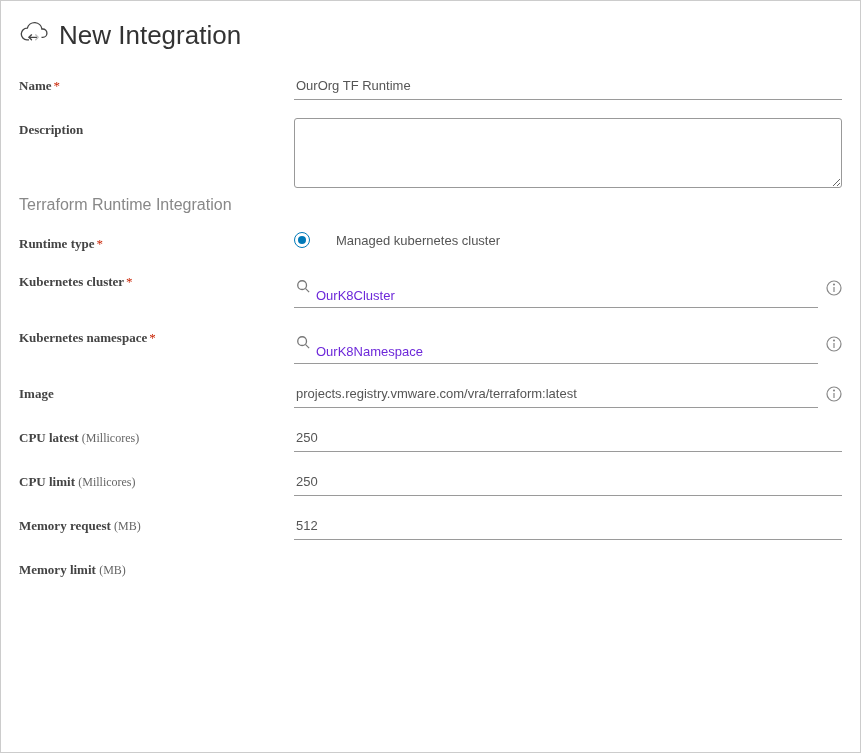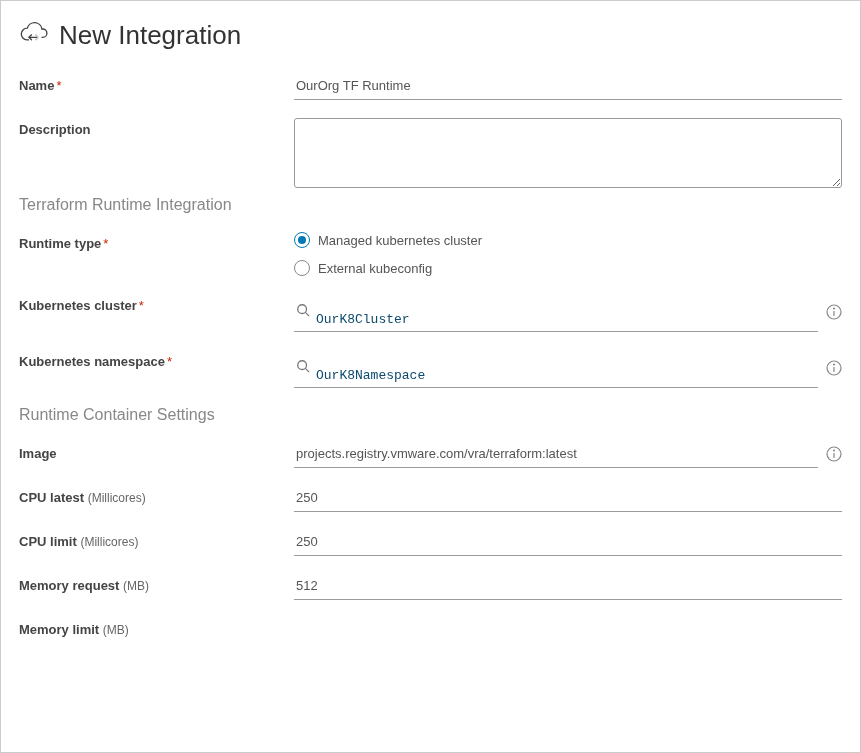--- a/index.html
+++ b/index.html
@@ -30,20 +30,21 @@
   }
   .form-row {
     display: flex;
     align-items: flex-start;
     margin-bottom: 18px;
   }
   .label-col {
     width: 275px;
     flex: 0 0 275px;
     padding-top: 4px;
+    font-family: Liberation Serif, serif;
   }
   .label {
     font-weight: 600;
     color: #444;
     font-size: 13px;
   }
   .sublabel {
     font-weight: 400;
     color: #666;
     font-size: 12px;
@@ -76,22 +77,22 @@
     border-bottom: 1px solid #9a9a9a;
     padding: 2px 2px 4px 2px;
     gap: 6px;
   }
   .search-wrap input {
     flex: 1;
     border: none;
     background: transparent;
     outline: none;
     font-size: 13px;
-    color: #0c4a6e;
-    font-family: Liberation Mono, monospace;
+    color: #6d28d9;
+    font-family: Liberation Sans, sans-serif;
     margin-top: 16px;
   }
   textarea.desc {
     flex: 1;
     height: 70px;
     border: 1px solid #999;
     border-radius: 3px;
     padding: 6px;
     font-size: 13px;
     color: #555;
@@ -106,21 +107,21 @@
     margin-bottom: 18px;
   }
   .radio-group {
     display: flex;
     flex-direction: column;
     gap: 12px;
   }
   .radio-item {
     display: flex;
     align-items: center;
-    gap: 8px;
+    gap: 26px;
     cursor: pointer;
   }
   .radio-circle {
     width: 16px;
     height: 16px;
     border-radius: 50%;
     border: 1px solid #888;
     display: flex;
     align-items: center;
     justify-content: center;
@@ -200,24 +201,20 @@
     <div class="label-col">
       <span class="label">Runtime type</span><span class="req">*</span>
     </div>
     <div class="input-col">
       <div class="radio-group">
         <div class="radio-item">
           <span class="radio-circle checked">
               <span class="radio-dot"></span>
             </span>
           <span class="radio-label">Managed kubernetes cluster</span>
-        </div>
-        <div class="radio-item">
-          <span class="radio-circle"></span>
-          <span class="radio-label">External kubeconfig</span>
         </div>
       </div>
     </div>
   </div>
 
   <div class="form-row">
     <div class="label-col">
       <span class="label">Kubernetes cluster</span><span class="req">*</span>
     </div>
     <div class="input-col">
@@ -257,21 +254,20 @@
       <span class="info-icon">
         <svg width="16" height="16" viewBox="0 0 16 16" fill="none" stroke="#888" stroke-width="1.2">
             <circle cx="8" cy="8" r="7"></circle>
             <line x1="8" y1="7" x2="8" y2="12"></line>
             <circle cx="8" cy="4.5" r="0.5" fill="#888"></circle>
           </svg>
       </span>
     </div>
   </div>
 
-  <div class="section-title">Runtime Container Settings</div>
 
   <div class="form-row">
     <div class="label-col">
       <span class="label">Image</span>
     </div>
     <div class="input-col">
       <input class="text-input" type="text" value="projects.registry.vmware.com/vra/terraform:latest" style="">
       <span class="info-icon">
         <svg width="16" height="16" viewBox="0 0 16 16" fill="none" stroke="#888" stroke-width="1.2">
             <circle cx="8" cy="8" r="7"></circle>

